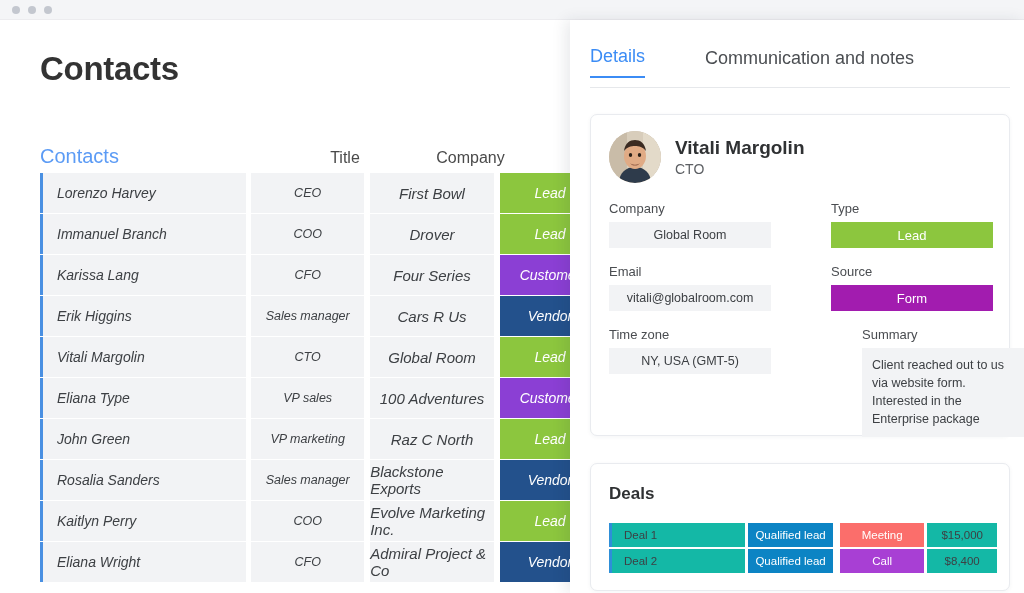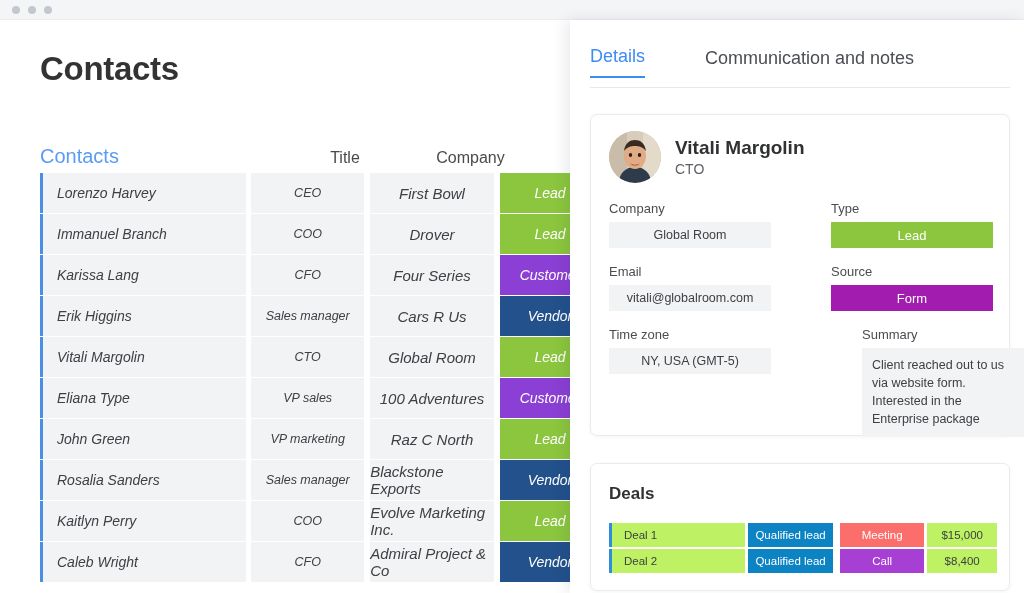--- a/index.html
+++ b/index.html
@@ -291,21 +291,21 @@
   .deal-accent {
     position: absolute;
     left: 0; top: 0;
     width: 3px; height: 24px;
     background: #2e8fd8;
   }
   .deal-cell {
     height: 24px;
     display: flex;
     align-items: center;
-    background: #bef264;
+    background: #14b8a6;
     font-size: 11.5px;
     color: #3d4044;
   }
   .deal-cell.name {
     width: 134px;
     margin-left: 3px;
     padding-left: 12px;
   }
   .deal-cell.stage {
     width: 85px;
@@ -411,21 +411,21 @@
         </div>
         <div class="contact-row">
           <span class="row-accent"></span>
           <span class="cell name">Kaitlyn Perry</span>
           <span class="cell title">COO</span>
           <span class="cell company">Evolve Marketing Inc.</span>
           <span class="cell type type-lead">Lead</span>
         </div>
         <div class="contact-row">
           <span class="row-accent"></span>
-          <span class="cell name">Caleb Wright</span>
+          <span class="cell name">Eliana Wright</span>
           <span class="cell title">CFO</span>
           <span class="cell company">Admiral Project &amp; Co</span>
           <span class="cell type type-vendor">Vendor</span>
         </div>
       </div>
   </div>
 
   <div class="details-pane">
 
     <div class="tabs">

